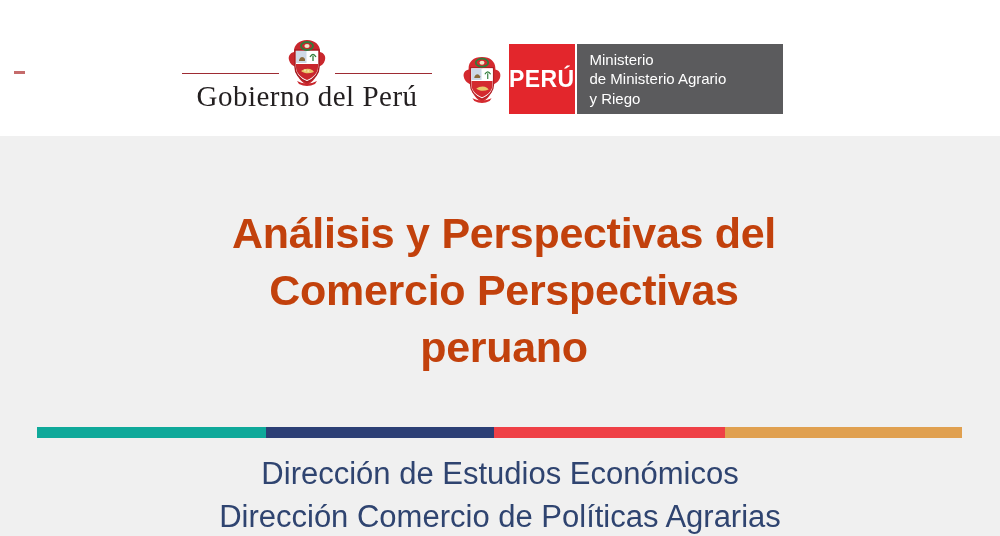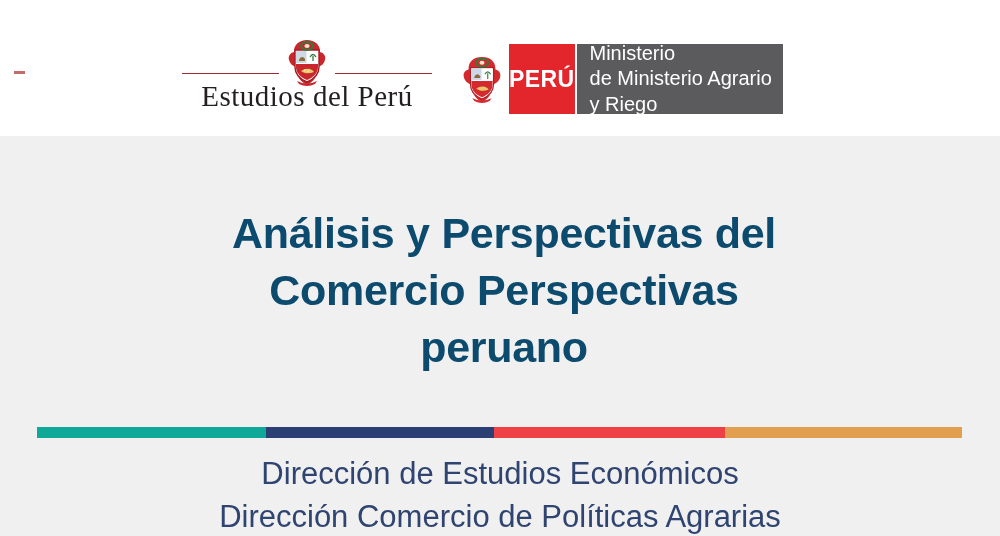--- a/index.html
+++ b/index.html
@@ -118,21 +118,21 @@
   }
 
   .min-name {
     flex: 1 1 auto;
     background: #5b5b5d;
     color: #ffffff;
     display: flex;
     flex-direction: column;
     justify-content: center;
     padding-left: 13px;
-    font-size: 20px;
+    font-size: 15px;
     line-height: 1.28;
     font-weight: normal;
   }
 
   
   .title {
     position: absolute;
     left: 0; right: 0;
     top: 205px;
     text-align: center;
@@ -200,21 +200,21 @@
         <circle cx="21" cy="34.4" r="1.1" fill="#f3e0a2"></circle>
         <circle cx="24.3" cy="35.1" r="1.1" fill="#f3e0a2"></circle>
 
         <ellipse cx="23" cy="10" rx="6" ry="4" fill="none" stroke="#2f7d3a" stroke-width="1.8"></ellipse>
         <ellipse cx="23" cy="10" rx="2.6" ry="2" fill="#efe7c8"></ellipse>
 
         <path d="M13 45 q10 5 20 0 l-2 3 q-8 4 -16 0 z" fill="#c9272d"></path>
       </svg>
     </div>
 
-    <div class="gob-text" style="color: rgb(35, 31, 32);">Estudios del Perú</div>
+    <div class="gob-text" style="color: rgb(35, 31, 32);">Gobierno del Perú</div>
   </div>
 
   <div class="min-logo">
 
     <div class="min-escudo">
       <svg viewBox="0 0 46 56" width="44" height="54" aria-hidden="true">
         <path d="M23 5 C14 5 9 10 9 17 L9 18 C5 19 3 22 4 26 C5 31 9 33 12 34
                  L12 36 C12 43 17 49 23 52 C29 49 34 43 34 36 L34 34
                  C37 33 41 31 42 26 C43 22 41 19 37 18 L37 17 C37 10 32 5 23 5 Z" fill="#d42a2f"></path>
         <path d="M11 16 L35 16 L35 34 C35 41 30 46 23 49 C16 46 11 41 11 34 Z" fill="#ffffff" stroke="#b01f24" stroke-width="1.3"></path>
@@ -234,21 +234,21 @@
 
     <div class="min-sep"></div>
 
     <div class="min-name" style="background: rgb(91, 91, 93); color: rgb(255, 255, 255);">
       <span>Ministerio</span>
       <span>de Ministerio Agrario</span>
       <span>y Riego</span>
     </div>
   </div>
 
-  <div class="title" style="color: #0c4a6e; margin-left: 8px;">
+  <div class="title" style="color: #c2410c; margin-left: 8px;">
     <div>Análisis y Perspectivas del</div>
     <div>Comercio Perspectivas</div>
     <div>peruano</div>
   </div>
 
   <div class="colorbar">
     <div class="seg" style="background: rgb(15, 169, 154); width: 24.8%;"></div>
     <div class="seg" style="background: rgb(44, 63, 117); width: 24.6%;"></div>
     <div class="seg" style="background: rgb(239, 64, 70); width: 25%;"></div>
     <div class="seg" style="background: rgb(224, 160, 80); width: 25.6%;"></div>

